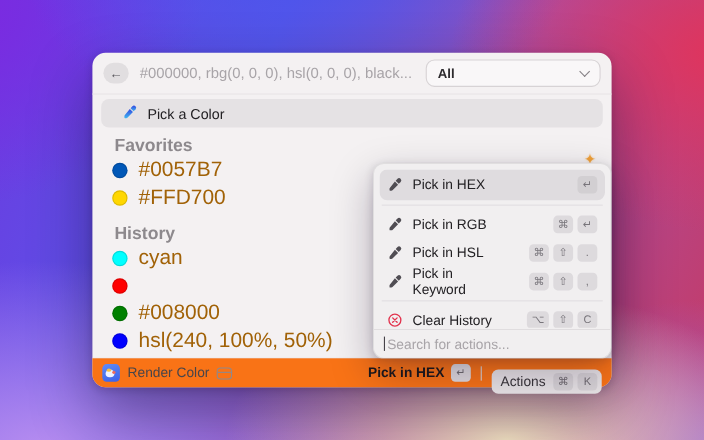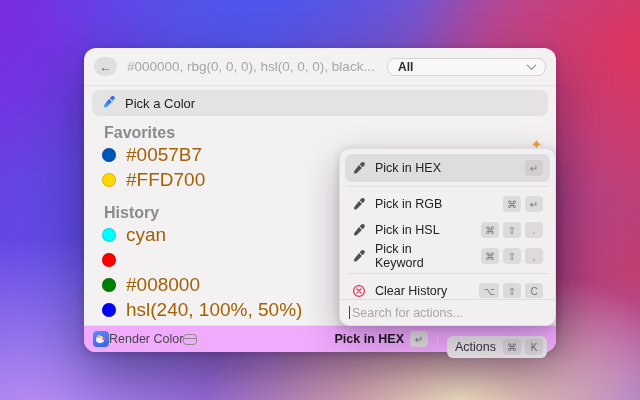--- a/index.html
+++ b/index.html
@@ -31,44 +31,44 @@
     width:23px; height:19px; border-radius:10px; background:#e1dee0;
     color:#57555a; font-size:12px; display:flex; align-items:center; justify-content:center;
     flex:0 0 auto; cursor:default;
   }
   .main-search {
     flex:1; margin-left:10px; border:none; outline:none; background:transparent;
     font-family:"Liberation Sans", sans-serif; font-size:13.5px; color:#2b292c; min-width:0;
   }
   .main-search::placeholder { color:#a8a4a8; }
   .filter-dd {
-    width:159px; height:18px; flex:0 0 auto; border:1px solid #d7d3d5; border-radius:8px;
+    width:159px; height:25px; flex:0 0 auto; border:1px solid #d7d3d5; border-radius:8px;
     background:rgba(255,255,255,.45); display:flex; align-items:center; padding:0 10px;
   }
   .filter-dd .lbl { font-size:12px; font-weight:700; color:#2c2a2d; }
   .chev { margin-left:auto; width:7px; height:7px; border-right:1.6px solid #858185;
     border-bottom:1.6px solid #858185; transform:rotate(45deg) translate(-1px,-1px); }
 
   .pick-row {
     margin:4px 8px 0; height:26px; border-radius:7px; background:#e5e2e4;
-    display:flex; align-items:center; gap:9px; padding:0 10px;
+    display:flex; align-items:center; gap:9px; padding:0 19px;
     font-size:13px; color:#232124;
   }
   .icon-14 { width:14px; height:14px; flex:0 0 aupx; display:inline-flex; }
 
   .section-label { margin:8px 0 0 20px; font-size:16px; color:#8d898d; font-weight:700; }
   .section-label.second { margin-top:12px; }
   .color-row { height:25px; display:flex; align-items:center; gap:10px; padding-left:18px; }
   .swatch { width:14px; height:14px; border-radius:50%; box-shadow:inset 0 0 0 1px rgba(0,0,0,.14); flex:0 0 auto; }
   .color-label { font-size:19px; color:#a16207; }
 
   .footer {
     position:absolute; left:0; right:0; bottom:0; height:27px;
     border-top:1px solid #e5e1e3; border-radius:0 0 12px 12px;
-    display:flex; align-items:center; padding:0 9px; background:#f0abfc;
+    display:flex; align-items:center; padding:0 9px; gap:7px; background:#f97316;
   }
   .app-icon { width:16px; height:16px; border-radius:4px; flex:0 0 auto;
     background:linear-gradient(160deg,#5d8cf6,#3b5fe9); position:relative; }
   .app-icon i { position:absolute; border-radius:50%; }
   .app-icon .p1 { left:3px; top:5px; width:8px; height:7px; background:#eef2ff; border-radius:50% 50% 45% 45%; }
   .app-icon .p2 { left:4px; top:4px; width:4px; height:3px; background:#f6c244; }
   .app-icon .p3 { left:9px; top:6px; width:3px; height:3px; background:#ef6a5a; }
   .app-name { font-size:12.5px; color:#48454a; }
   .mode-icon { width:14px; height:11px; border:1.4px solid #8d898d; border-radius:3.5px; position:relative; }
   .mode-icon::after { content:""; position:absolute; left:0; right:0; top:3.2px; height:1.4px; background:#8d898d; }

